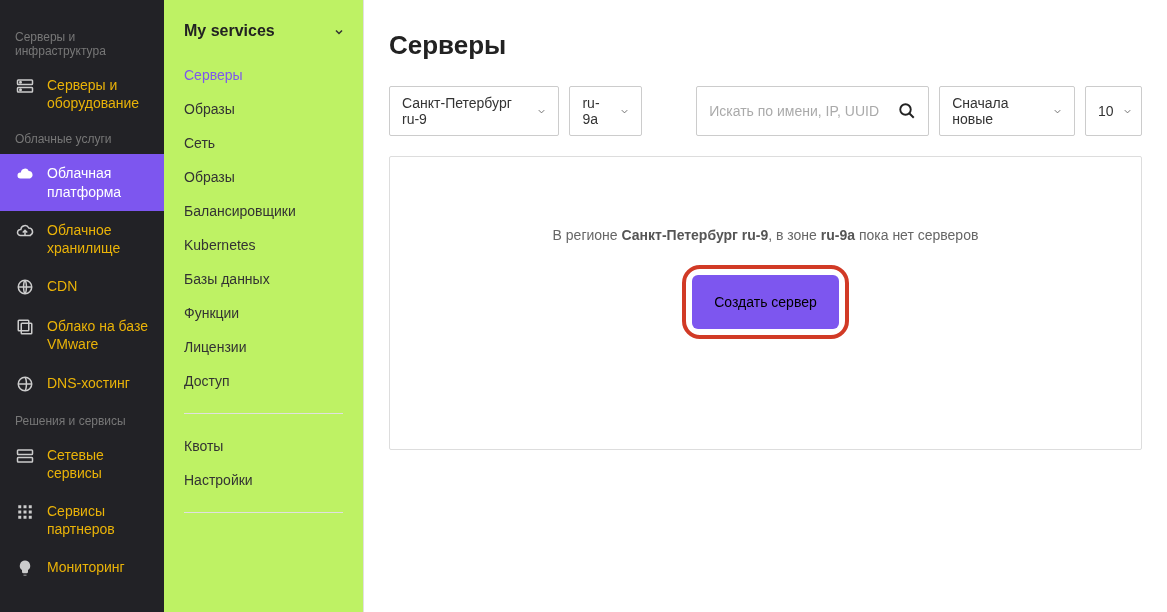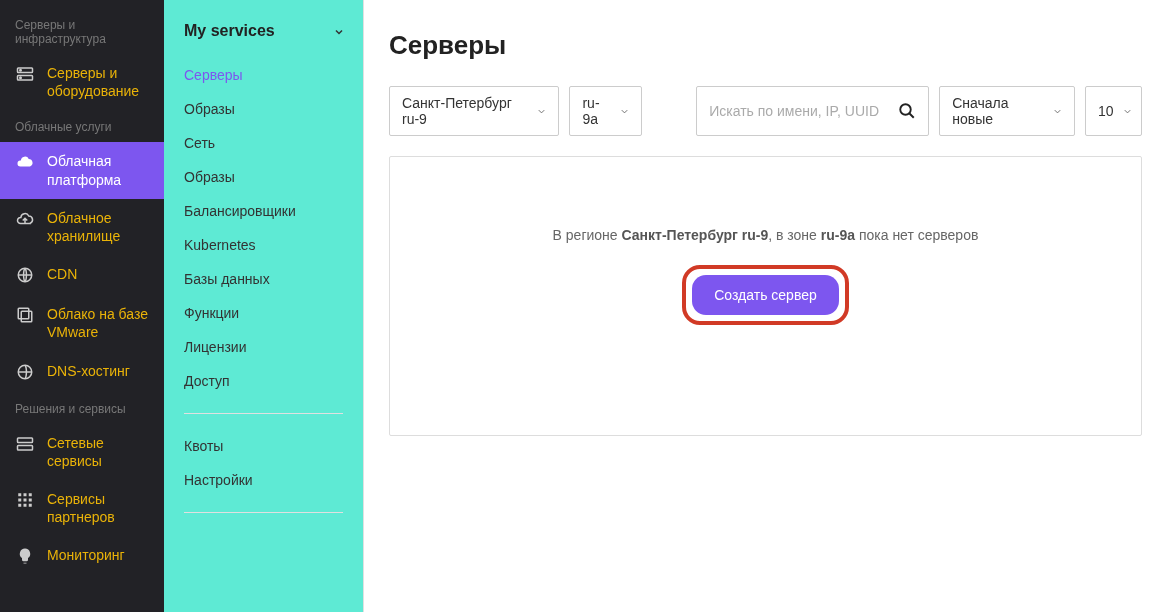--- a/index.html
+++ b/index.html
@@ -1,27 +1,27 @@
 <!DOCTYPE html>
 <html><head>
   <meta charset="utf-8">
   <style>
     * { margin: 0; padding: 0; box-sizing: border-box; }
     body { font-family: Arial, Helvetica, sans-serif; font-size: 14px; background: #fff; width: 1167px; height: 612px; overflow: hidden; display: flex; }
     
     
-    .sidebar-dark { width: 164px; background: #222226; color: #aaa; padding-top: 8px; height: 100%; }
+    .sidebar-dark { width: 164px; background: #222226; color: #aaa; padding-top: 20px; height: 100%; }
     .sidebar-section-title { color: #777; font-size: 12px; padding: 10px 15px 8px; }
     .sidebar-item { display: flex; align-items: flex-start; padding: 10px 15px; color: #eab308; cursor: pointer; line-height: 1.3; }
     .sidebar-item.active { background: #7d56ef; color: #fff; }
     .sidebar-icon { width: 20px; height: 20px; margin-right: 12px; flex-shrink: 0; display: flex; align-items: center; justify-content: center; }
     .sidebar-item-label { font-size: 14px; }
     
     
-    .sidebar-light { width: 200px; background: #5eead4; border-right: 1px solid #e0e0e0; height: 100%; padding: 0; }
+    .sidebar-light { width: 200px; background: #bef264; border-right: 1px solid #e0e0e0; height: 100%; padding: 0; }
     .my-services { display: flex; align-items: center; justify-content: space-between; padding: 22px 20px 18px; font-weight: bold; font-size: 16px; color: #222; cursor: pointer; }
     .light-item { padding: 9px 20px; color: #333; cursor: pointer; font-size: 14px; }
     .light-item.active { color: #7d56ef; }
     .light-divider { border: none; border-top: 1px solid #e0e0e0; margin: 15px 20px; }
     
     
     .main { flex: 1; padding: 30px 25px 0 25px; height: 100%; }
     .page-title { font-size: 26px; font-weight: bold; color: #222; margin-bottom: 25px; }
     .filters { display: flex; gap: 10px; margin-bottom: 20px; }
     .dropdown { border: 1px solid #ccc; border-radius: 2px; padding: 8px 12px; display: flex; align-items: center; gap: 8px; cursor: pointer; font-size: 14px; color: #333; background: #fff; }
@@ -30,21 +30,21 @@
     .dropdown-sort { min-width: 115px; justify-content: flex-end; }
     .dropdown-count { min-width: 30px; justify-content: space-between; }
     .search-box { flex: 1; border: 1px solid #ccc; border-radius: 2px; padding: 8px 12px; display: flex; align-items: center; gap: 8px; margin-left: 44px; }
     .search-input { flex: 1; border: none; outline: none; font-size: 14px; color: #333; }
     .search-input::placeholder { color: #aaa; }
     
     .empty-panel { border: 1px solid #ddd; border-radius: 2px; padding: 70px 20px 110px; text-align: center; }
     .empty-text { color: #666; font-size: 14px; margin-bottom: 22px; }
     .empty-text b { color: #555; font-weight: bold; }
     .create-button-wrap { display: inline-block; padding: 6px; border: 4px solid #d13a26; border-radius: 18px; }
-    .create-button { background: #7d56ef; color: #ffffff; border: none; padding: 12px 22px; border-radius: 14px; font-size: 14px; cursor: pointer; }
+    .create-button { background: #7d56ef; color: #000000; border: none; padding: 19px 22px; border-radius: 6px; font-size: 14px; cursor: pointer; }
     
     .chevron { width: 10px; height: 10px; display: inline-block; }
     svg { display: block; }
   </style>
 </head>
 <body>
 
 <div class="sidebar-dark">
   <div class="sidebar-section-title">Серверы и инфраструктура</div>
   <div class="sidebar-item">

